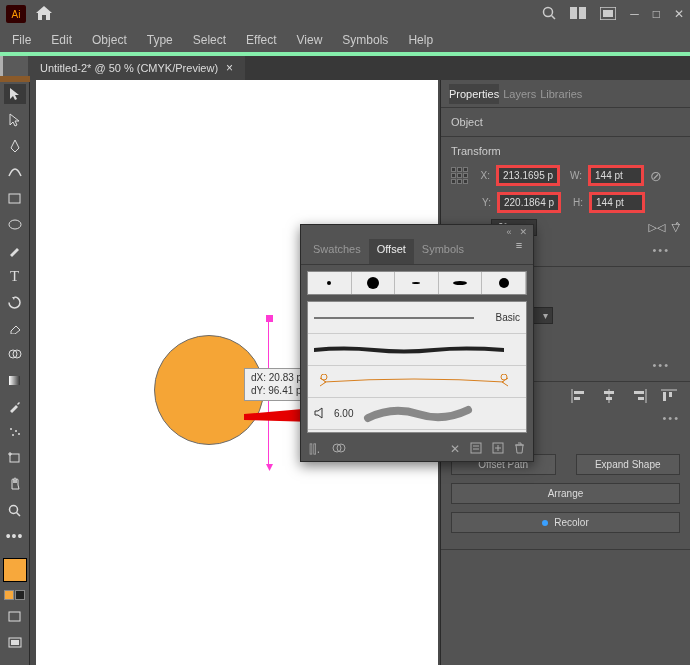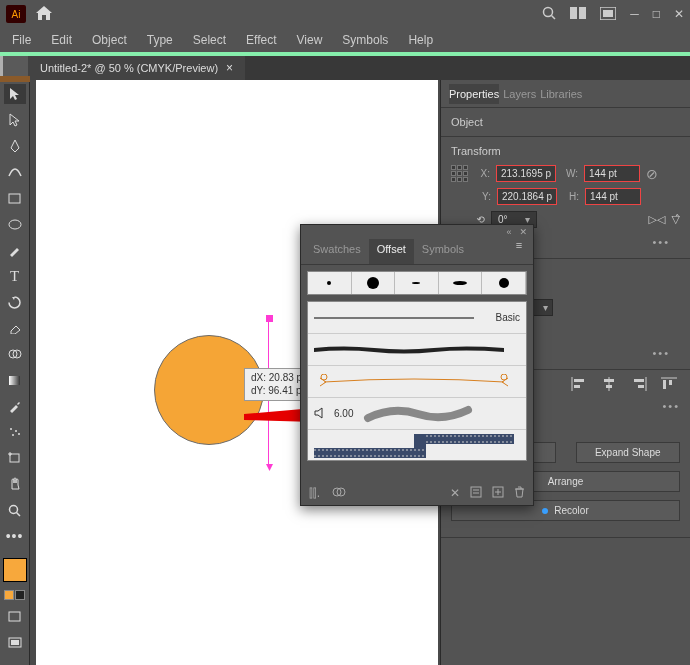--- a/index.html
+++ b/index.html
@@ -49,21 +49,21 @@
   
   
   .rightpanel{width:250px;background:#535353;border-left:1px solid #2a2a2a;padding:0;display:flex;flex-direction:column}
   .panel-tabs{display:flex;height:28px;align-items:center;padding-left:8px;gap:4px;border-bottom:1px solid #3a3a3a}
   .panel-tab{padding:4px 0;font-size:11px;color:#999}
   .panel-tab.active{color:#eee;background:#434343}
   .section{padding:8px 10px;border-bottom:1px solid #3a3a3a}
   .sec-title{font-size:11px;color:#ccc;margin-bottom:8px}
   .row{display:flex;align-items:center;gap:6px;margin-bottom:6px;font-size:10px}
   .lbl{width:16px;text-align:right;color:#aaa}
-  .fld{background:#3a3a3a;border:1px solid #ef4444;padding:2px 4px;min-width:56px;color:#ddd;font-size:10px}
+  .fld{background:#3a3a3a;border:3px solid #ef4444;padding:2px 4px;min-width:56px;color:#ddd;font-size:10px}
   .dd{background:#3a3a3a;border:1px solid #2a2a2a;padding:2px 6px;display:flex;align-items:center;gap:6px;font-size:10px;color:#ddd}
   .dd:after{content:"▾";margin-left:auto;color:#aaa}
   .btn{background:#5a5a5a;border:1px solid #3a3a3a;padding:4px 10px;font-size:10px;color:#ddd;text-align:center;flex:1;cursor:default}
   .btn-row{display:flex;gap:20px;margin-bottom:8px}
   .align-row{display:flex;gap:12px;justify-content:flex-end;padding:6px 12px}
   .align-ic{width:18px;height:16px;color:#ccc;display:flex;align-items:center;justify-content:center}
   .dots{text-align:right;padding:2px 10px;color:#aaa;letter-spacing:2px}
   .dot-blue{display:inline-block;width:6px;height:6px;background:#3aa0ff;border-radius:50%;margin-right:6px;vertical-align:middle}
   .anchor-ic{display:inline-grid;grid-template-columns:repeat(3,5px);grid-template-rows:repeat(3,5px);gap:1px}
   .anchor-ic span{background:#3a3a3a;border:1px solid #777}
@@ -73,21 +73,21 @@
   
   
   .floatpanel{position:absolute;left:300px;top:224px;width:234px;background:#535353;border:1px solid #2a2a2a;box-shadow:0 4px 12px rgba(0,0,0,.5)}
   .fp-head{height:14px;display:flex;justify-content:flex-end;align-items:center;gap:8px;padding:0 6px;color:#aaa;font-size:9px}
   .fp-tabs{display:flex;height:26px;border-bottom:1px solid #3a3a3a;padding:0 4px}
   .fp-tab{padding:4px 8px;font-size:11px;color:#999}
   .fp-tab.active{color:#eee;background:#434343}
   .fp-menu{margin-left:auto;width:20px;text-align:center;color:#ccc}
   .brush-dots{display:flex;background:#eee;height:24px;margin:6px;border:1px solid #888}
   .brush-dots span{flex:1;display:flex;align-items:center;justify-content:center;border-right:1px solid #bbb}
-  .brush-list{margin:0 6px 20px;background:#eee;border:1px solid #888;height:160px;overflow:hidden;position:relative}
+  .brush-list{margin:0 6px 4px;background:#eee;border:1px solid #888;height:132px;overflow:hidden;position:relative}
   .brush-row{height:32px;border-bottom:1px solid #ccc;display:flex;align-items:center;padding:0 6px;font-size:10px;color:#333;position:relative}
   .br-label{position:absolute;right:6px}
   .fp-foot{display:flex;align-items:center;height:24px;padding:0 8px;gap:12px;color:#aaa;font-size:12px}
   .fp-foot .r{margin-left:auto;display:flex;gap:10px}
 </style>
 </head>
 <body>
 
 <div class="titlebar">
   <div class="ai-logo">Ai</div>

